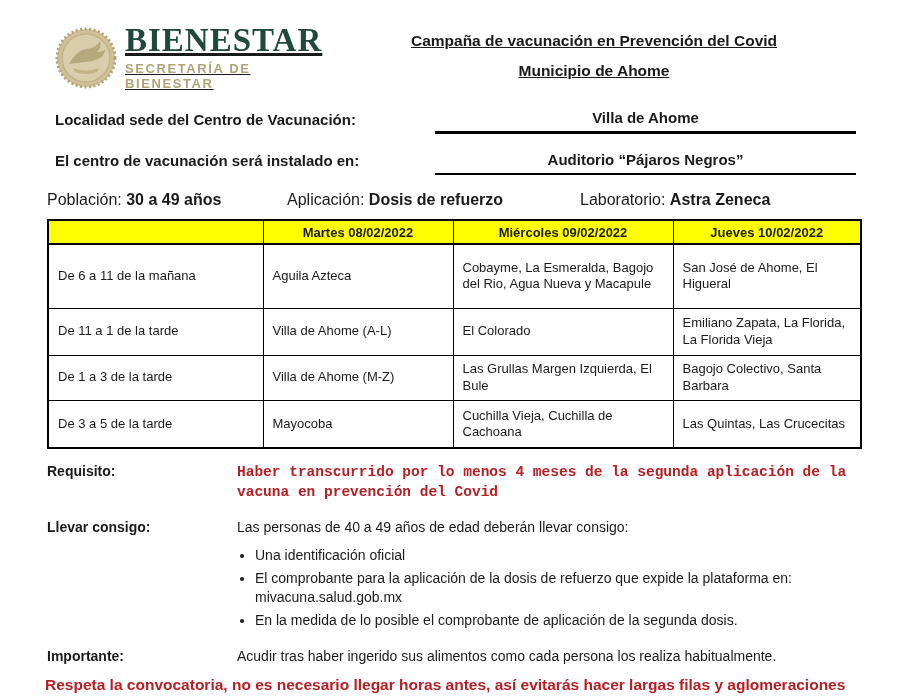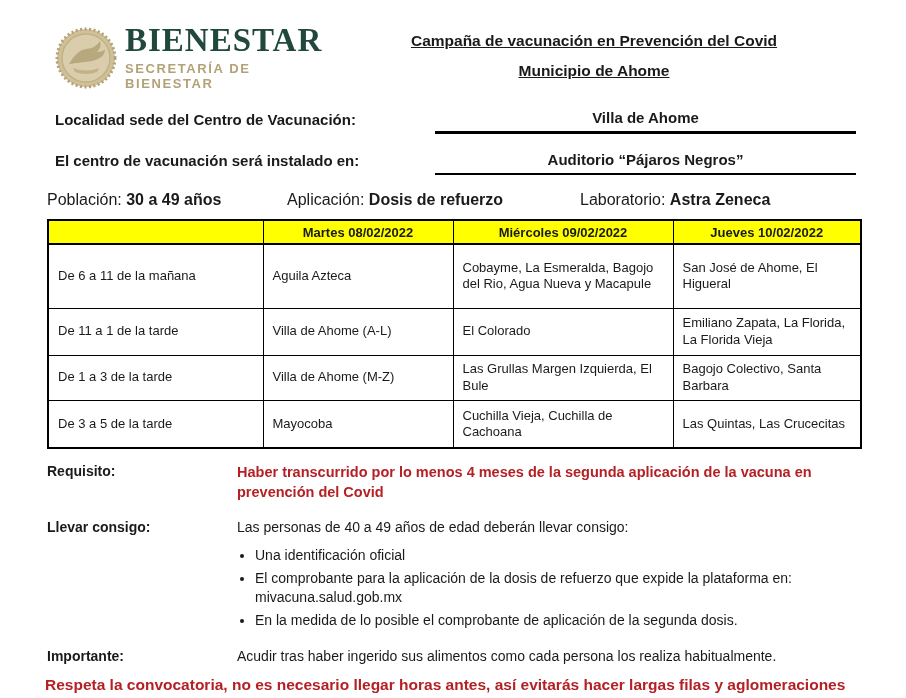--- a/index.html
+++ b/index.html
@@ -11,21 +11,21 @@
     font-family:"Liberation Sans", sans-serif;
     color:#1a1a1a;
     overflow:hidden;
     margin:0 auto;
   }
 
   
   .header { display:flex; align-items:flex-start; padding:24px 28px 0 55px; }
   .logo { display:flex; align-items:center; width:265px; flex:0 0 auto; }
   .emblem { width:62px; height:64px; flex:0 0 auto; }
-  .logo-text { margin-left:8px; }
+  .logo-text { margin-left:8px;text-decoration:underline; }
   .brand {
     font-family:"Liberation Serif", serif;
     font-weight:bold; font-size:33px; letter-spacing:1px;
     color:#20483c; line-height:1;
   }
   .brand-sub {
     font-size:13px; letter-spacing:1.6px; color:#b3a276;
     margin-top:4px; font-weight:bold;
   }
   .title-block { flex:1; text-align:center; padding-top:8px; padding-right:10px; }
@@ -78,21 +78,21 @@
   tr.r3 td { height:45px; }
   tr.r4 td { height:48px; }
 
   
   .note-row { display:flex; margin-left:47px; width:813px; }
   .note-row.requisito { margin-top:13px; }
   .note-row.llevar    { margin-top:15px; }
   .note-row.importante{ margin-top:13px; }
   .note-label { flex:0 0 190px; font-weight:bold; font-size:14px; padding-top:1px; }
   .note-content { flex:1; font-size:14px; line-height:1.4; }
-  .red-bold { color:#b52025; font-weight:bold; font-size:14.5px; line-height:1.4; }
+  .red-bold { color:#b52025; font-weight:bold; font-size:14.5px; line-height:1.4;font-family:Liberation Mono, monospace; }
   ul.bring-list { margin:9px 0 0 3px; padding-left:15px; }
   ul.bring-list li { margin-bottom:3px; }
 
   .footer-warning {
     margin:10px 0 0 45px;
     color:#b52025; font-weight:bold; font-size:15.5px;
   }
 </style>
 </head>
 <body>

